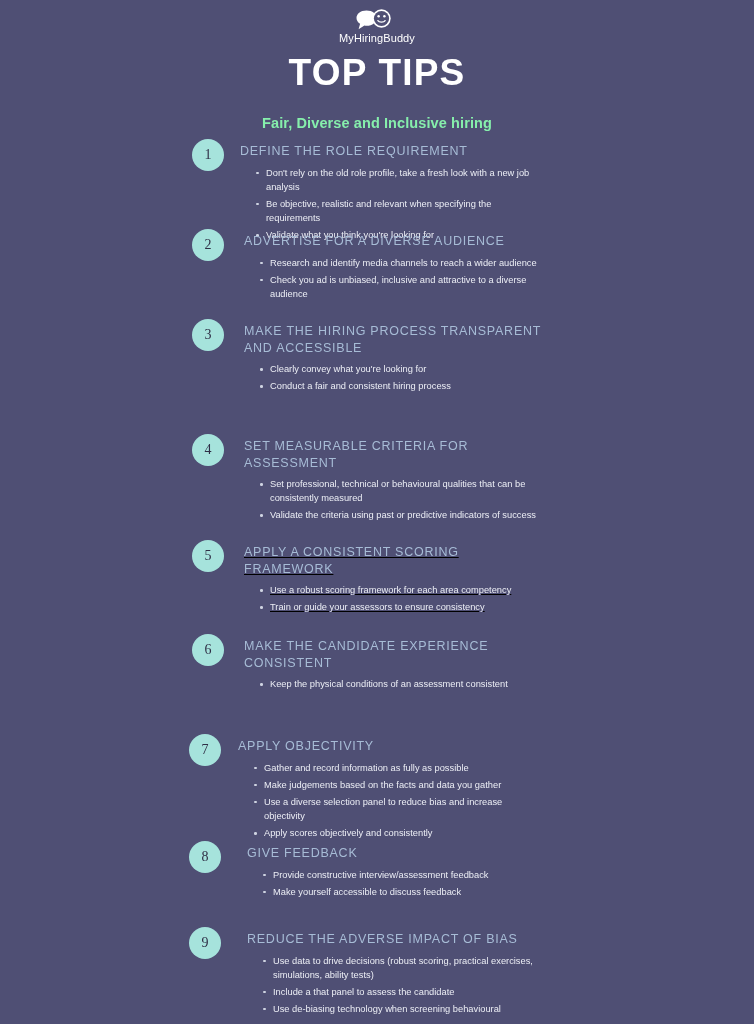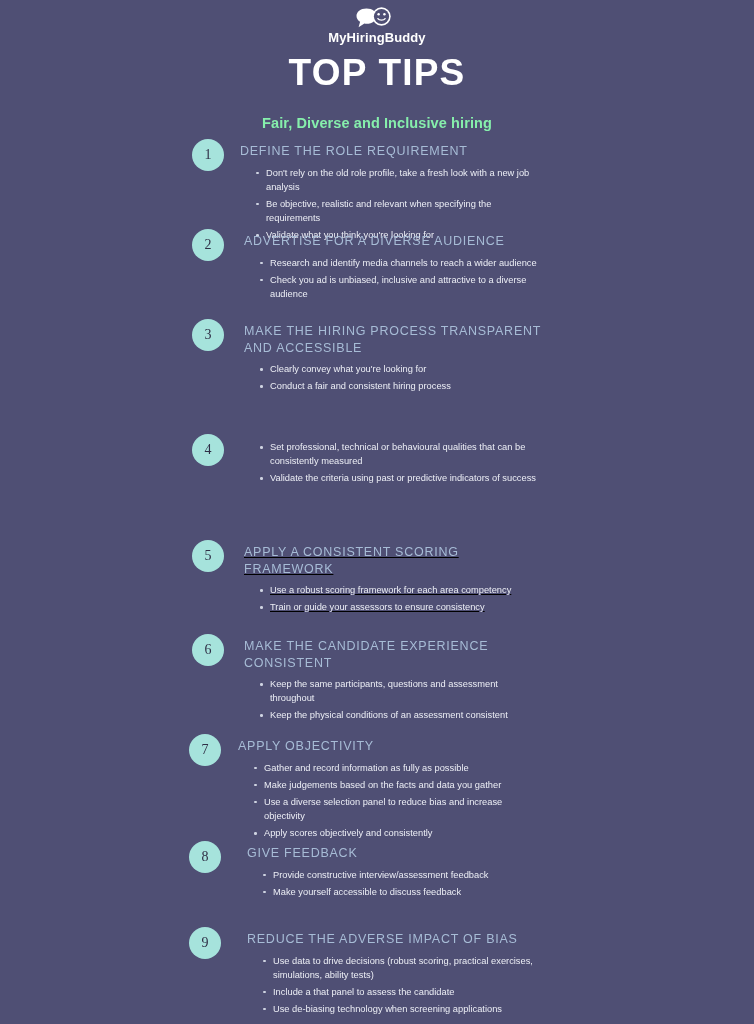--- a/index.html
+++ b/index.html
@@ -24,22 +24,22 @@
     display: flex;
     flex-direction: column;
     align-items: center;
     justify-content: center;
     height: 36px;
   }
   .logo-mark {
     display: block;
   }
   .logo-text {
-    font-size: 13px;
-    font-weight: bold;
+    font-size: 11px;
+    font-weight: normal;
     color: #ffffff;
     letter-spacing: 0.1px;
     margin-top: -3px;
   }
   .main-title {
     font-size: 37px;
     font-weight: bold;
     color: #ffffff;
     letter-spacing: 1.2px;
     margin-top: 10px;
@@ -161,20 +161,21 @@
         <h2 class="tip-heading" style="padding-top: 4px;">MAKE THE HIRING PROCESS TRANSPARENT AND ACCESSIBLE</h2>
         <ul class="bullets" style="margin-left: 15px; margin-top: 6px;">
           <li>Clearly convey what you're looking for</li>
           <li>Conduct a fair and consistent hiring process</li>
         </ul>
       </div>
     </div>
     <div class="tip" style="position: absolute; left: 0px; top: 434px; right: 0px;">
       <div class="tip-badge" style="margin-left: 192px;">4</div>
       <div class="tip-body" style="margin-left: 20px; max-width: 300px;">
+        <h2 class="tip-heading" style="padding-top: 4px;">SET MEASURABLE CRITERIA FOR ASSESSMENT</h2>
         <ul class="bullets" style="margin-left: 15px; margin-top: 6px;">
           <li>Set professional, technical or behavioural qualities that can be consistently measured</li>
           <li>Validate the criteria using past or predictive indicators of success</li>
         </ul>
       </div>
     </div>
     <div class="tip" style="position: absolute; left: 0px; top: 540px; right: 0px;">
       <div class="tip-badge" style="margin-left: 192px;">5</div>
       <div class="tip-body" style="margin-left: 20px; max-width: 300px; text-decoration: underline;">
         <h2 class="tip-heading" style="padding-top: 4px;">APPLY A CONSISTENT SCORING FRAMEWORK</h2>
@@ -182,21 +183,20 @@
           <li>Use a robust scoring framework for each area competency</li>
           <li>Train or guide your assessors to ensure consistency</li>
         </ul>
       </div>
     </div>
     <div class="tip" style="position: absolute; left: 0px; top: 634px; right: 0px;">
       <div class="tip-badge" style="margin-left: 192px;">6</div>
       <div class="tip-body" style="margin-left: 20px; max-width: 300px;">
         <h2 class="tip-heading" style="padding-top: 4px;">MAKE THE CANDIDATE EXPERIENCE CONSISTENT</h2>
         <ul class="bullets" style="margin-left: 15px; margin-top: 6px;">
-          <li>Keep the same participants, questions and assessment throughout</li>
           <li>Keep the physical conditions of an assessment consistent</li>
         </ul>
       </div>
     </div>
     <div class="tip" style="position: absolute; left: 0px; top: 734px; right: 0px;">
       <div class="tip-badge" style="margin-left: 189px;">7</div>
       <div class="tip-body" style="margin-left: 17px; max-width: 300px;">
         <h2 class="tip-heading" style="padding-top: 4px;">APPLY OBJECTIVITY</h2>
         <ul class="bullets" style="margin-left: 15px; margin-top: 6px;">
           <li>Gather and record information as fully as possible</li>
@@ -216,17 +216,17 @@
         </ul>
       </div>
     </div>
     <div class="tip" style="position: absolute; left: 0px; top: 927px; right: 0px;">
       <div class="tip-badge" style="margin-left: 189px;">9</div>
       <div class="tip-body" style="margin-left: 26px; max-width: 300px;">
         <h2 class="tip-heading" style="padding-top: 4px;">REDUCE THE ADVERSE IMPACT OF BIAS</h2>
         <ul class="bullets" style="margin-left: 15px; margin-top: 6px;">
           <li>Use data to drive decisions (robust scoring, practical exercises, simulations, ability tests)</li>
           <li>Include a that panel to assess the candidate</li>
-          <li>Use de-biasing technology when screening applications</li>
+          <li>Use de-biasing technology when screening behavioural</li>
         </ul>
       </div>
     </div>
   </div>
 
 </body></html>

